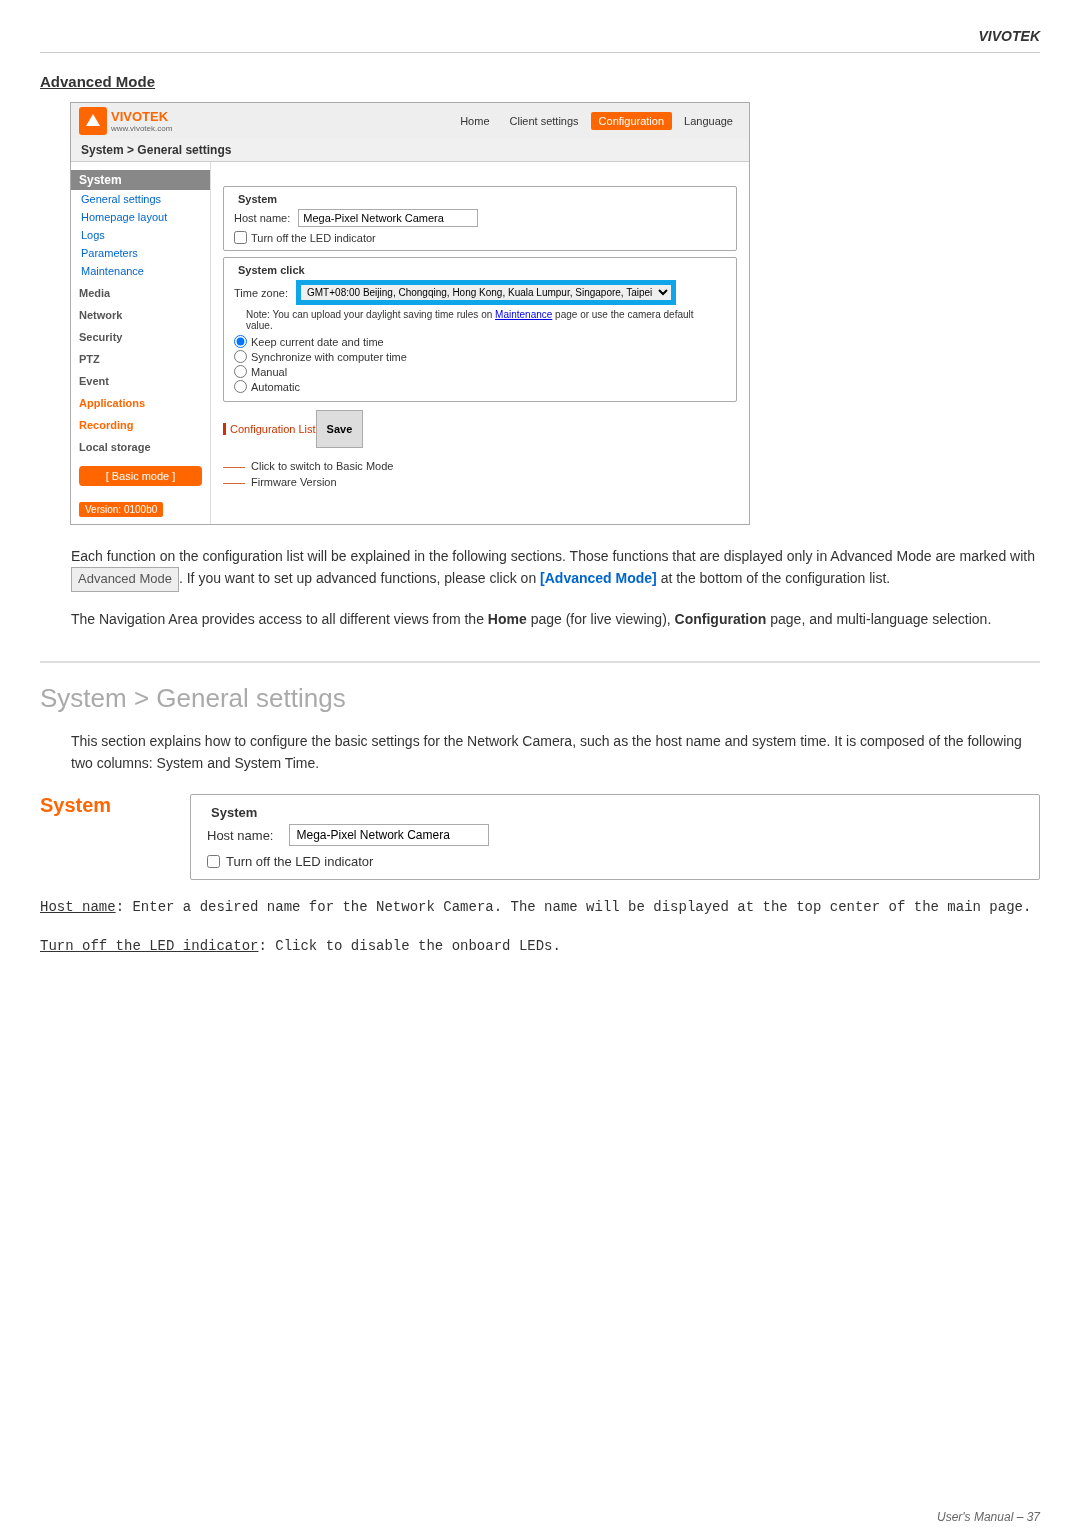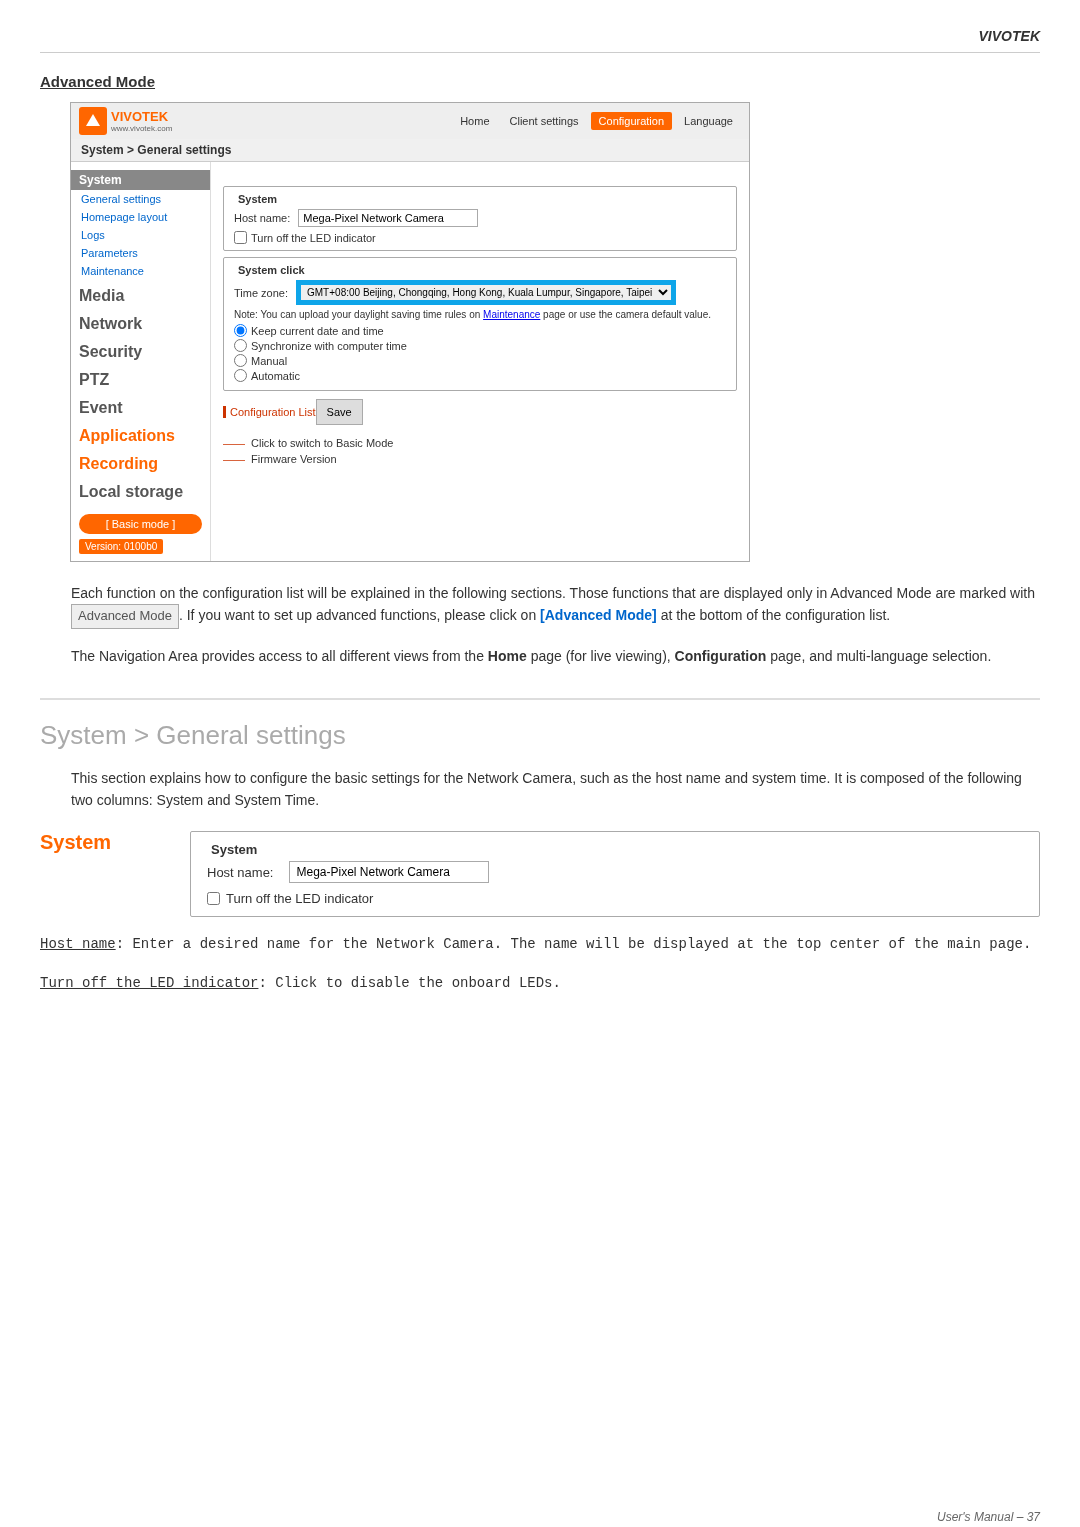--- a/index.html
+++ b/index.html
@@ -101,40 +101,40 @@
       font-weight: bold;
     }
     .sidebar-item {
       padding: 3px 10px;
       font-size: 11px;
       color: #0066cc;
       cursor: pointer;
     }
     .sidebar-section {
       padding: 3px 8px;
-      font-size: 16px;
+      font-size: 11px;
       font-weight: bold;
       color: #555;
       margin-top: 4px;
     }
     .sidebar-bottom {
       margin-top: 10px;
       padding: 0 8px;
     }
     .basic-mode-btn {
       background: #ff6600;
       color: white;
       border: none;
       padding: 4px 10px;
       font-size: 11px;
       cursor: pointer;
-      border-radius: 10px;
+      border-radius: 4px;
       display: block;
       width: 100%;
-      margin-bottom: 4px;
+      margin-bottom: 15px;
     }
     .version-badge {
       background: #ff6600;
       color: white;
       font-size: 10px;
       padding: 2px 6px;
       border-radius: 2px;
     }
     .ui-main {
       flex: 1;
@@ -171,44 +171,45 @@
     }
     .checkbox-row {
       display: flex;
       align-items: center;
       gap: 4px;
       font-size: 11px;
     }
     .note-text {
       font-size: 10px;
       color: #333;
-      margin: 4px 0;
+      margin: 4px 12px;
     }
     .radio-row {
       display: flex;
       align-items: center;
       gap: 4px;
       font-size: 11px;
       margin-bottom: 2px;
     }
     .config-row {
       display: flex;
       align-items: center;
       margin-top: 8px;
     }
     .config-label {
       color: #cc3300;
       font-size: 11px;
     }
     .save-btn {
       background: #ddd;
       border: 1px solid #aaa;
-      padding: 6px 10px;
+      padding: 12px 10px;
       font-size: 11px;
       cursor: pointer;
+      font-weight: bold;
     }
 
     
     .body-text {
       font-size: 14px;
       line-height: 1.6;
       margin-bottom: 16px;
       color: #333;
       margin-left: 31px;
     }

